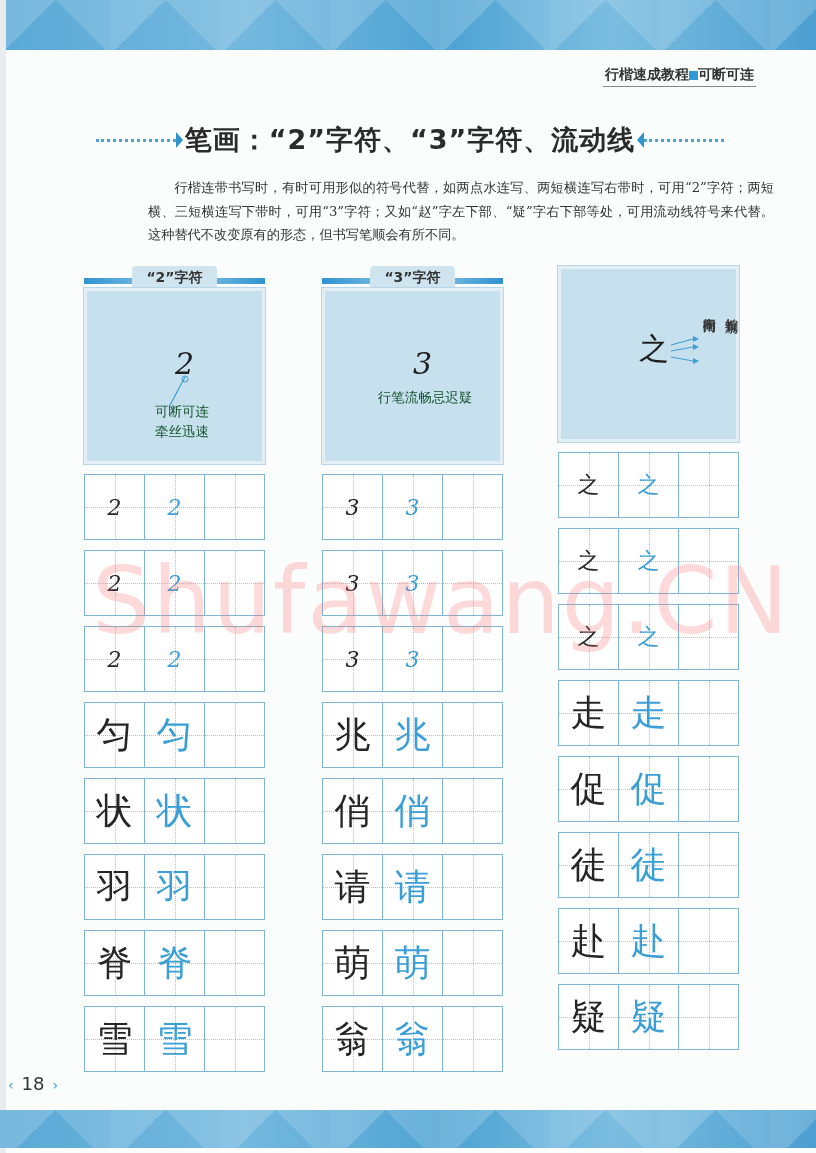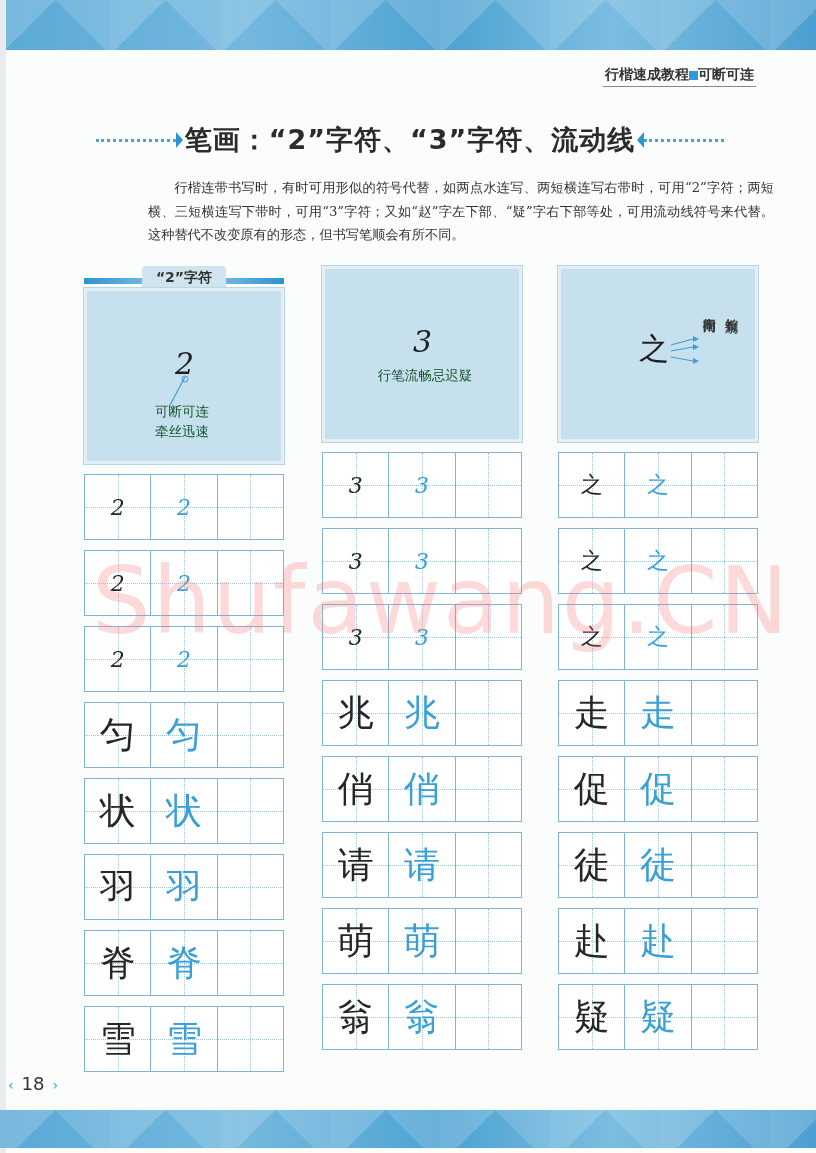--- a/index.html
+++ b/index.html
@@ -38,21 +38,21 @@
   .arrow-head-r { width: 0; height: 0; border-top: 8px solid transparent; border-bottom: 8px solid transparent; border-left: 7px solid #2f93cf; }
   .arrow-head-l { width: 0; height: 0; border-top: 8px solid transparent; border-bottom: 8px solid transparent; border-right: 7px solid #2f93cf; }
   .title { font-family: "DejaVu Sans", sans-serif; font-weight: bold; font-size: 27px; color: #2b2b2b; letter-spacing: 1px; white-space: nowrap; }
 
   .intro {
     position: absolute; top: 176px; left: 108px; width: 626px;
     font-size: 13.2px; line-height: 23.5px; color: #333; text-align: justify; margin-left: 40px;
   }
   .intro p { margin: 0; text-indent: 2em; }
 
-  .column { position: absolute; top: 266px; width: 200px; }
+  .column { position: absolute; top: 266px; width: 181px; }
   .col-1 { left: 84px; }
   .col-2 { left: 322px; }
   .col-3 { left: 558px; }
 
   .col-header { position: relative; height: 22px; text-align: center; }
   .col-header .bar { position: absolute; left: 0; right: 0; top: 12px; height: 6px;
     background: linear-gradient(90deg, #2f93cf, #86c2e4 40%, #86c2e4 60%, #2f93cf); }
   .col-header .label { position: relative; display: inline-block; background: #cfe4ef; padding: 0 14px;
     font-family: "DejaVu Sans", sans-serif; font-weight: bold; font-size: 14px; color: #333; line-height: 22px;
     border-radius: 4px 4px 0 0; }
@@ -204,20 +204,24 @@
         </div>
         <div class="cell">
           <span class="ch blue">雪</span>
         </div>
         <div class="cell"></div>
       </div>
   </div>
 </div>
 
 <div class="column col-2">
+  <div class="col-header">
+    <div class="bar"></div>
+    <span class="label">“3”字符</span>
+  </div>
   <div class="demo-box">
     <span class="demo-glyph" style="left:88px;top:55px;">3</span>
     <div class="demo-note" style="left:20px;top:96px;width:160px;">
       <div>行笔流畅忌迟疑</div>
     </div>
   </div>
   <div>
     <div class="grid-row">
         <div class="cell">
           <span class="ch small black">3</span>

